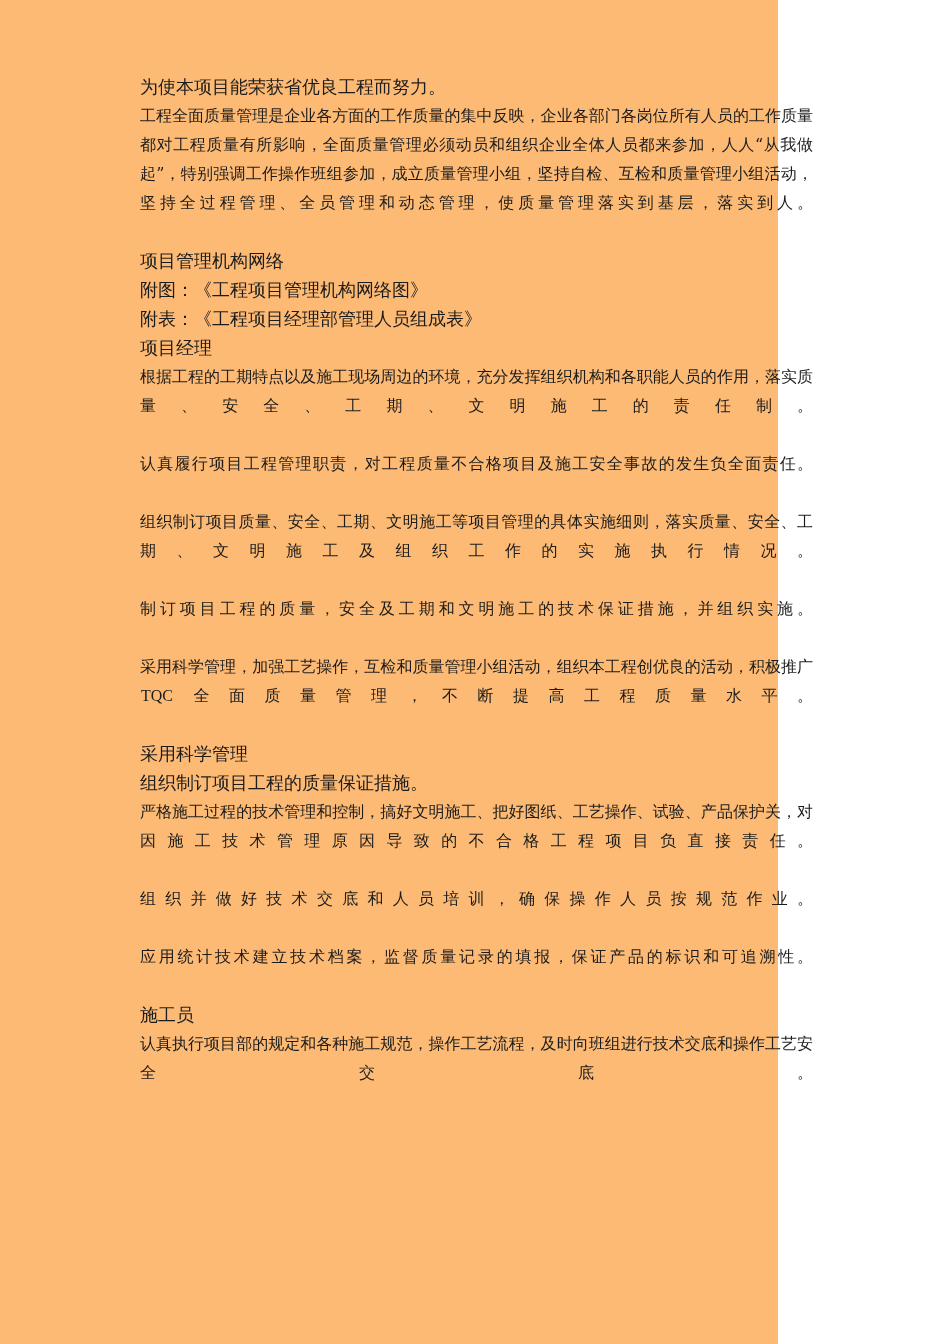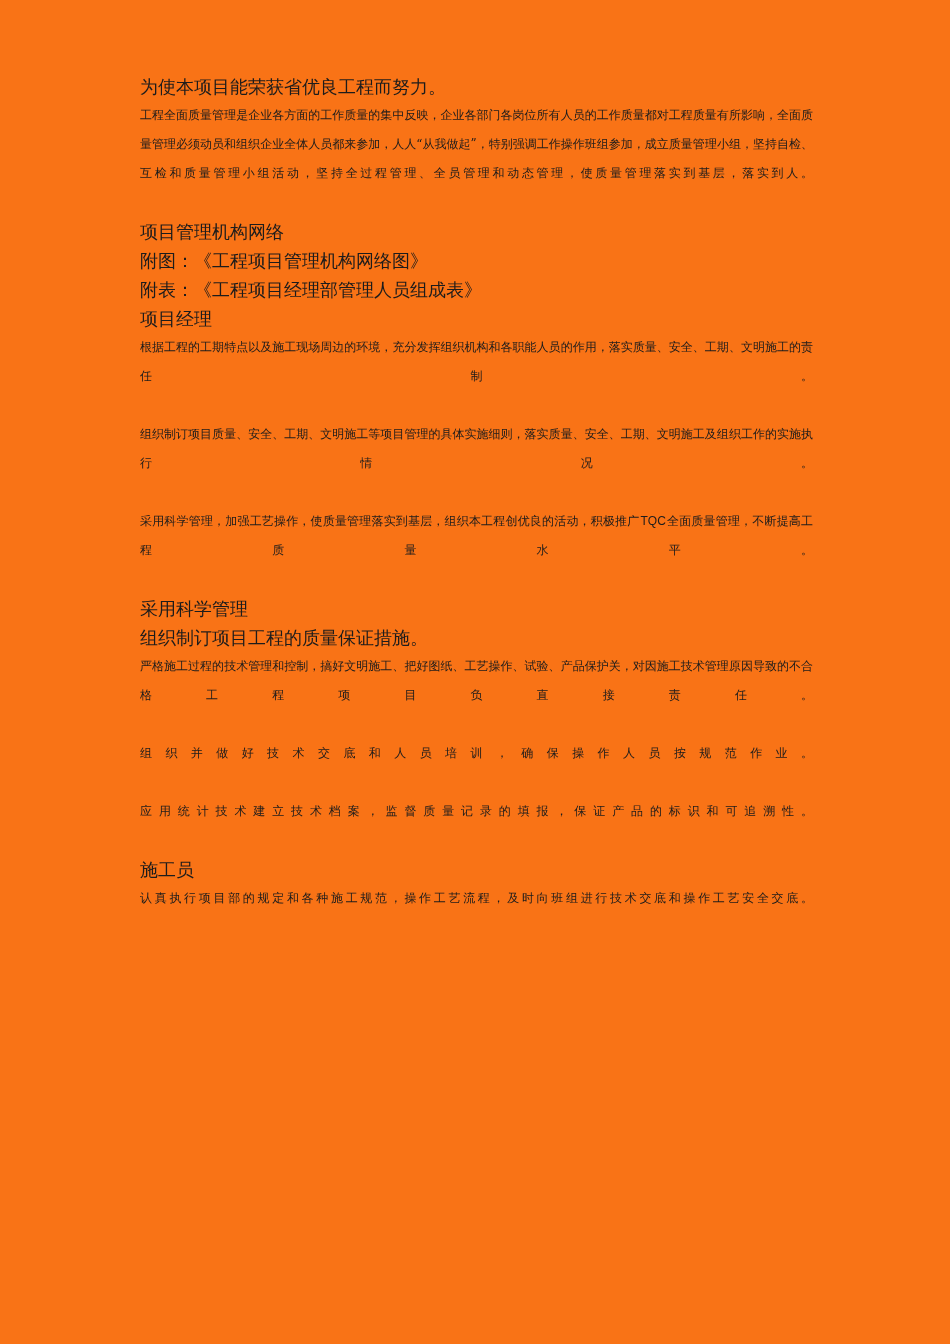--- a/index.html
+++ b/index.html
@@ -9,35 +9,35 @@
   }
   body {
     width: 950px;
     height: 1344px;
     font-family: "DejaVu Serif", "Liberation Serif", serif;
     color: #1c1c1c;
     overflow: hidden;
   }
   #page {
     position: relative;
-    width: 950px;
+    width: 778px;
     height: 1344px;
-    background: #f97316;
+    background: #fdba74;
     box-sizing: border-box;
   }
   #doc-body {
     position: absolute;
     left: 140px;
     top: 72px;
     width: 673px;
   }
   .para {
     margin: 0;
     padding: 0;
-    font-size: 12px;
+    font-size: 16px;
     line-height: 29px;
     text-align: justify;
     text-justify: inter-ideograph;
     letter-spacing: 0;
     word-wrap: break-word;
     word-break: break-all;
     color: #1c1c1c;
   }
   
   .para::after {
@@ -49,38 +49,40 @@
   .line {
     margin: 0;
     padding: 0;
     font-size: 18px;
     line-height: 29px;
     text-align: left;
     white-space: nowrap;
     color: #1c1c1c;
   }
   .latin {
-    font-family: Liberation Sans, sans-serif;
+    font-family: Liberation Serif, serif;
     padding: 0 1px;
   }
 </style>
 </head>
 <body>
 
 <div id="page">
   <div id="doc-body">
       <p id="b01" class="line">为使本项目能荣获省优良工程而努力。</p>
       <p id="b02" class="para">工程全面质量管理是企业各方面的工作质量的集中反映，企业各部门各岗位所有人员的工作质量都对工程质量有所影响，全面质量管理必须动员和组织企业全体人员都来参加，人人“从我做起”，特别强调工作操作班组参加，成立质量管理小组，坚持自检、互检和质量管理小组活动，坚持全过程管理、全员管理和动态管理，使质量管理落实到基层，落实到人。</p>
       <p id="b03" class="line">项目管理机构网络</p>
       <p id="b04" class="line">附图：《工程项目管理机构网络图》</p>
       <p id="b05" class="line">附表：《工程项目经理部管理人员组成表》</p>
       <p id="b07" class="line">项目经理</p>
       <p id="b08" class="para">根据工程的工期特点以及施工现场周边的环境，充分发挥组织机构和各职能人员的作用，落实质量、安全、工期、文明施工的责任制。</p>
+      <p id="b09" class="para">认真履行项目工程管理职责，对工程质量不合格项目及施工安全事故的发生负全面责任。</p>
       <p id="b10" class="para">组织制订项目质量、安全、工期、文明施工等项目管理的具体实施细则，落实质量、安全、工期、文明施工及组织工作的实施执行情况。</p>
-      <p id="b12" class="para"><span>采用科学管理，加强工艺操作，使质量管理落实到基层，组织本工程创优良的活动，积极推广</span><span class="latin">TQC</span><span>全面质量管理，不断提高工程质量水平。</span></p>
+      <p id="b11" class="para">制订项目工程的质量，安全及工期和文明施工的技术保证措施，并组织实施。</p>
+      <p id="b12" class="para"><span>采用科学管理，加强工艺操作，互检和质量管理小组活动，组织本工程创优良的活动，积极推广</span><span class="latin">TQC</span><span>全面质量管理，不断提高工程质量水平。</span></p>
       <p id="b14" class="line">采用科学管理</p>
       <p id="b15" class="line">组织制订项目工程的质量保证措施。</p>
       <p id="b17" class="para">严格施工过程的技术管理和控制，搞好文明施工、把好图纸、工艺操作、试验、产品保护关，对因施工技术管理原因导致的不合格工程项目负直接责任。</p>
       <p id="b19" class="para">组织并做好技术交底和人员培训，确保操作人员按规范作业。</p>
       <p id="b18" class="para">应用统计技术建立技术档案，监督质量记录的填报，保证产品的标识和可追溯性。</p>
       <p id="b21" class="line">施工员</p>
       <p id="b22" class="para">认真执行项目部的规定和各种施工规范，操作工艺流程，及时向班组进行技术交底和操作工艺安全交底。</p>
     </div>
 </div>
 

